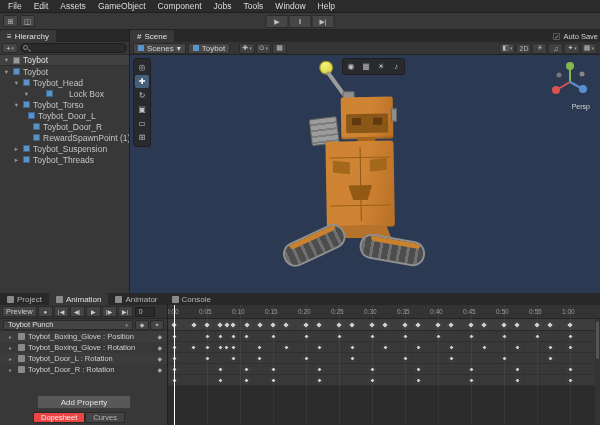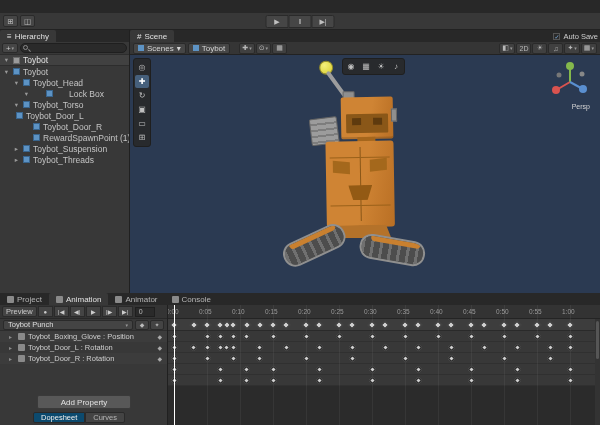--- a/index.html
+++ b/index.html
@@ -145,21 +145,21 @@
   .p-fold{font-size:6px;color:#8a8a8a;width:6px;}
   .p-ic{width:7px;height:7px;background:#8a8a8a;border-radius:1px;flex:none;}
   .p-label{white-space:nowrap;overflow:hidden;}
   .p-diamond{margin-left:auto;padding-right:5px;font-size:6px;color:#aaa;}
   .add-prop{position:absolute;left:37px;top:90px;width:94px;height:14px;background:#585858;
     border:1px solid #3a3a3a;border-radius:2px;font-size:8px;color:#e2e2e2;
     display:flex;align-items:center;justify-content:center;}
   .sheet-toggle{position:absolute;bottom:2px;left:33px;display:flex;}
   .seg{height:11px;padding:0 7px;background:#444;border:1px solid #2a2a2a;font-size:7.5px;color:#b5b5b5;
     display:flex;align-items:center;}
-  .seg.active{background:#0c4a6e;color:#efefef;text-align:center;}
+  .seg.active{background:#ef4444;color:#efefef;text-align:center;}
   .seg:first-child{border-radius:2px 0 0 2px;}
   .seg:last-child{border-radius:0 2px 2px 0;}
 
   .anim-right{position:absolute;left:168px;top:12px;right:0;bottom:0;background:#2f2f2f;overflow:hidden;}
   .ruler{position:absolute;left:0;top:0;right:0;height:14px;background:#333;border-bottom:1px solid #242424;}
   .r-label{position:absolute;top:3px;font-size:6.5px;color:#9a9a9a;white-space:nowrap;}
   .summary-row{position:absolute;left:0;top:14px;right:0;height:12px;background:#3d3d3d;
     border-bottom:1px solid #2a2a2a;}
   .rows-bg{position:absolute;left:0;top:26px;right:0;height:55px;
     background:repeating-linear-gradient(180deg,#383838 0 10px,#303030 10px 11px);}
@@ -168,20 +168,31 @@
   .key{position:absolute;background:#cfcfcf;border:1px solid #1c1c1c;transform:rotate(45deg);z-index:3;}
   .playhead{position:absolute;left:6px;top:0;bottom:0;width:1px;background:#fff;z-index:5;}
   .vscroll{position:absolute;right:0;top:14px;width:5px;bottom:0;background:#333;z-index:6;}
   .vthumb{margin:2px 1px 0;height:38px;background:#565656;border-radius:2px;}
 </style>
 </head>
 <body>
 
 <div id="root">
 
+  <div class="menubar">
+      <div class="menu-item">File</div>
+      <div class="menu-item">Edit</div>
+      <div class="menu-item">Assets</div>
+      <div class="menu-item">GameObject</div>
+      <div class="menu-item">Component</div>
+      <div class="menu-item">Jobs</div>
+      <div class="menu-item">Tools</div>
+      <div class="menu-item">Window</div>
+      <div class="menu-item">Help</div>
+    </div>
 
   <div class="toolbar">
     <div class="tb-left">
         <div class="tbtn">⊞</div>
         <div class="tbtn">◫</div>
       </div>
     <div class="transport-center">
       <div class="tb-play">▶</div>
       <div class="tb-play">‖</div>
       <div class="tb-play">▶|</div>
@@ -224,21 +235,21 @@
         <div class="h-row" style="padding-left: 23px; gap: 16px;">
           <span class="fold">▾</span>
           <span class="obj-ic"></span>
           <span class="h-label">Lock Box</span>
         </div>
         <div class="h-row" style="padding-left: 13px;">
           <span class="fold">▾</span>
           <span class="obj-ic"></span>
           <span class="h-label">Toybot_Torso</span>
         </div>
-        <div class="h-row" style="padding-left: 6px; text-align: center;">
+        <div class="h-row" style="padding-left: 18px; text-align: center;">
           <span class="fold"></span>
           <span class="obj-ic"></span>
           <span class="h-label">Toybot_Door_L</span>
         </div>
         <div class="h-row" style="padding-left: 23px;">
           <span class="fold"></span>
           <span class="obj-ic"></span>
           <span class="h-label">Toybot_Door_R</span>
         </div>
         <div class="h-row" style="padding-left: 23px;">
@@ -447,20 +458,26 @@
         <div style="display:flex;gap:1px;">
             <div class="mini-btn">◆</div>
             <div class="mini-btn">✦</div>
           </div>
       </div>
       <div class="prop-rows">
           <div class="p-row">
             <span class="p-fold">▸</span>
             <span class="p-ic"></span>
             <span class="p-label">Toybot_Boxing_Glove : Position</span>
+            <span class="p-diamond">◆</span>
+          </div>
+          <div class="p-row">
+            <span class="p-fold">▸</span>
+            <span class="p-ic"></span>
+            <span class="p-label">Toybot_Boxing_Glove : Rotation</span>
             <span class="p-diamond">◆</span>
           </div>
           <div class="p-row">
             <span class="p-fold">▸</span>
             <span class="p-ic"></span>
             <span class="p-label">Toybot_Door_L : Rotation</span>
             <span class="p-diamond">◆</span>
           </div>
           <div class="p-row">
             <span class="p-fold">▸</span>

